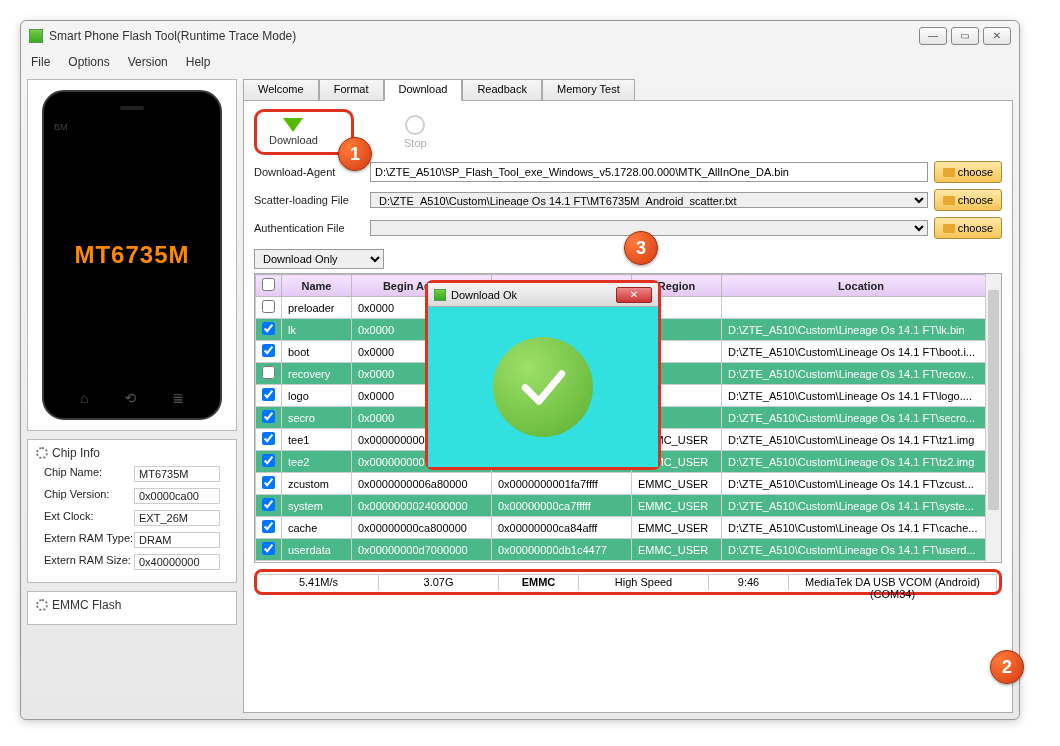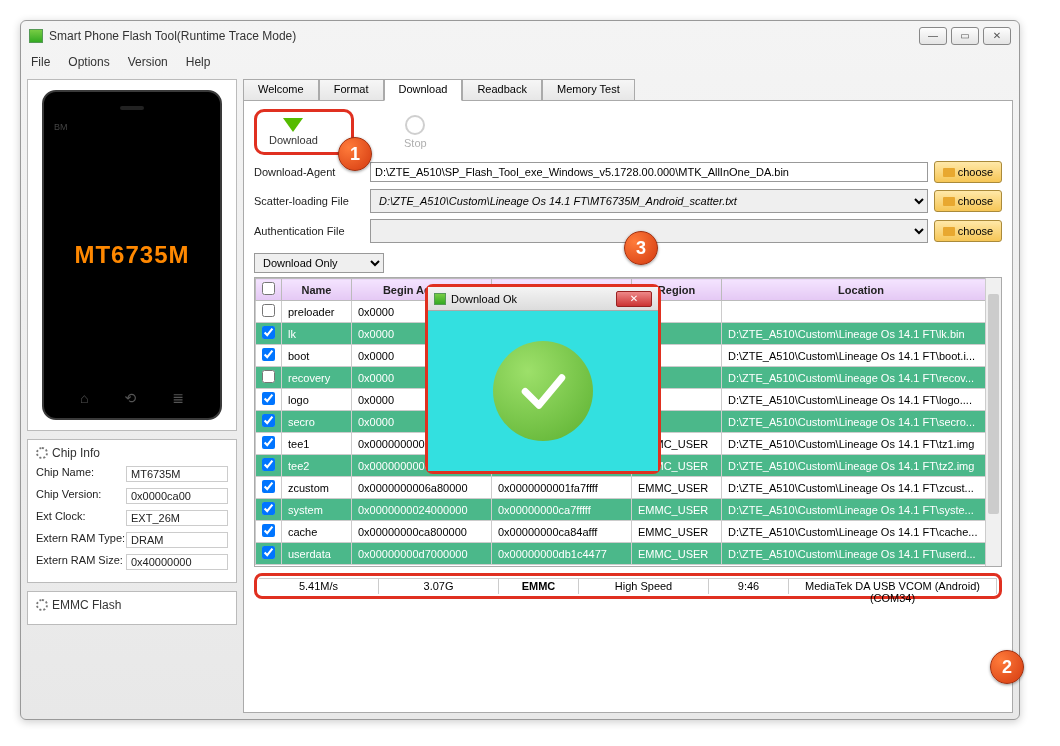--- a/index.html
+++ b/index.html
@@ -14,31 +14,31 @@
 .titlebar .win-btn { width: 28px; height: 18px; border: 1px solid #888; border-radius: 3px; background: linear-gradient(#fdfdfd,#e4e4e4); font-size: 10px; text-align: center; line-height: 16px; color: #555; }
 
 .menubar { height: 22px; display: flex; gap: 18px; padding: 0 10px; font-size: 12px; color: #333; align-items: center; }
 .menubar span { cursor: default; }
 
 .content { display: flex; padding: 6px; gap: 6px; height: calc(100% - 52px); }
 
 .left-col { width: 210px; display: flex; flex-direction: column; gap: 8px; }
 
 .phone-box { border: 1px solid #bbb; background: #fff; padding: 10px; display: flex; justify-content: center; }
-.phone { width: 180px; height: 330px; background: #000; border: 2px solid #3a3a3a; border-radius: 14px; position: relative; }
+.phone { width: 180px; height: 330px; background: #000; border: 2px solid #3a3a3a; border-radius: 22px; position: relative; }
 .phone .speaker { position: absolute; top: 14px; left: 50%; transform: translateX(-50%); width: 24px; height: 4px; border-radius: 2px; background: #222; }
 .phone .bm { position: absolute; top: 30px; left: 10px; font-size: 9px; color: #444; }
 .phone .screen { position: absolute; top: 42px; left: 10px; right: 10px; bottom: 42px; background: #000; display: flex; align-items: center; justify-content: center; }
 .phone .screen span { color: #ff8800; font-size: 24px; font-weight: bold; letter-spacing: 1px; }
 .phone .btn-row { position: absolute; bottom: 12px; left: 0; right: 0; display: flex; justify-content: space-evenly; color: #555; font-size: 14px; }
 
 .panel { border: 1px solid #bbb; background: #fff; padding: 6px 8px; }
 .panel-title { font-size: 12px; color: #333; display: flex; align-items: center; gap: 4px; margin-bottom: 6px; }
 .panel-title .gear { width: 12px; height: 12px; border: 2px dotted #777; border-radius: 50%; }
-.chip-row { display: flex; font-size: 11px; color: #222; margin: 6px 0; }
+.chip-row { display: flex; font-size: 11px; color: #222; margin: 6px 8px; }
 .chip-row label { width: 90px; }
 .chip-row .val { border: 1px solid #ccc; padding: 1px 4px; flex: 1; background: #fff; }
 
 .right-col { flex: 1; display: flex; flex-direction: column; position: relative; }
 
 .tabs { display: flex; height: 22px; font-size: 11px; }
 .tab { padding: 3px 14px; border: 1px solid #aaa; border-bottom: none; background: linear-gradient(#f6f6f6,#e6e6e6); margin-right: 0; }
 .tab.active { background: #fff; border-bottom: 1px solid #fff; position: relative; z-index: 2; }
 
 .tab-body { border: 1px solid #aaa; background: #fff; flex: 1; padding: 8px 10px; position: relative; margin-top: -1px; }
@@ -48,21 +48,21 @@
 .tool-btn .ico-dl { width: 0; height: 0; border-left: 10px solid transparent; border-right: 10px solid transparent; border-top: 14px solid #5b0; }
 .tool-btn.stop { opacity: 0.4; }
 .tool-btn .ico-stop { width: 20px; height: 20px; border: 2px solid #888; border-radius: 50%; position: relative; }
 .toolbar-row { display: flex; align-items: center; gap: 50px; margin-bottom: 6px; }
 
 .badge { width: 34px; height: 34px; border-radius: 50%; background: radial-gradient(circle at 30% 30%, #ff7b3a, #d43a10); color: #fff; font-size: 18px; font-weight: bold; display: flex; align-items: center; justify-content: center; position: absolute; box-shadow: 0 1px 3px rgba(0,0,0,0.4); border: 1px solid #a03010; }
 
 .field-row { display: flex; align-items: center; gap: 6px; font-size: 11px; margin: 6px 0; }
 .field-row label { width: 110px; color: #222; }
 .field-row input { flex: 1; border: 1px solid #999; padding: 2px 4px; font-size: 11px; height: 20px; }
-.field-row select { flex: 1; border: 1px solid #999; padding: 1px 4px; font-size: 11px; height: 24px; font-style: italic; }
+.field-row select { flex: 1; border: 1px solid #999; padding: 1px 4px; font-size: 11px; height: 16px; }
 .btn-choose { width: 68px; height: 22px; border: 1px solid #aa8a3a; background: linear-gradient(#ffe8a8,#f6c656); font-size: 11px; border-radius: 3px; display: flex; align-items: center; justify-content: center; gap: 3px; }
 .btn-choose .folder { width: 12px; height: 9px; background: #e8a830; border-radius: 1px; }
 
 .combo { width: 130px; border: 1px solid #999; padding: 2px 4px; font-size: 11px; height: 20px; margin: 4px 0 4px 0; }
 
 .table-wrap { border: 1px solid #aaa; height: 290px; overflow: hidden; position: relative; }
 table { width: 100%; border-collapse: collapse; font-size: 11px; }
 th { background: linear-gradient(#f4e4ff,#e4c8f4); border: 1px solid #bbb; padding: 3px 6px; text-align: center; color: #222; }
 td { border: 1px solid #ccc; padding: 3px 6px; }
 tr.green td { background: #4bb88a; color: #fff; }

